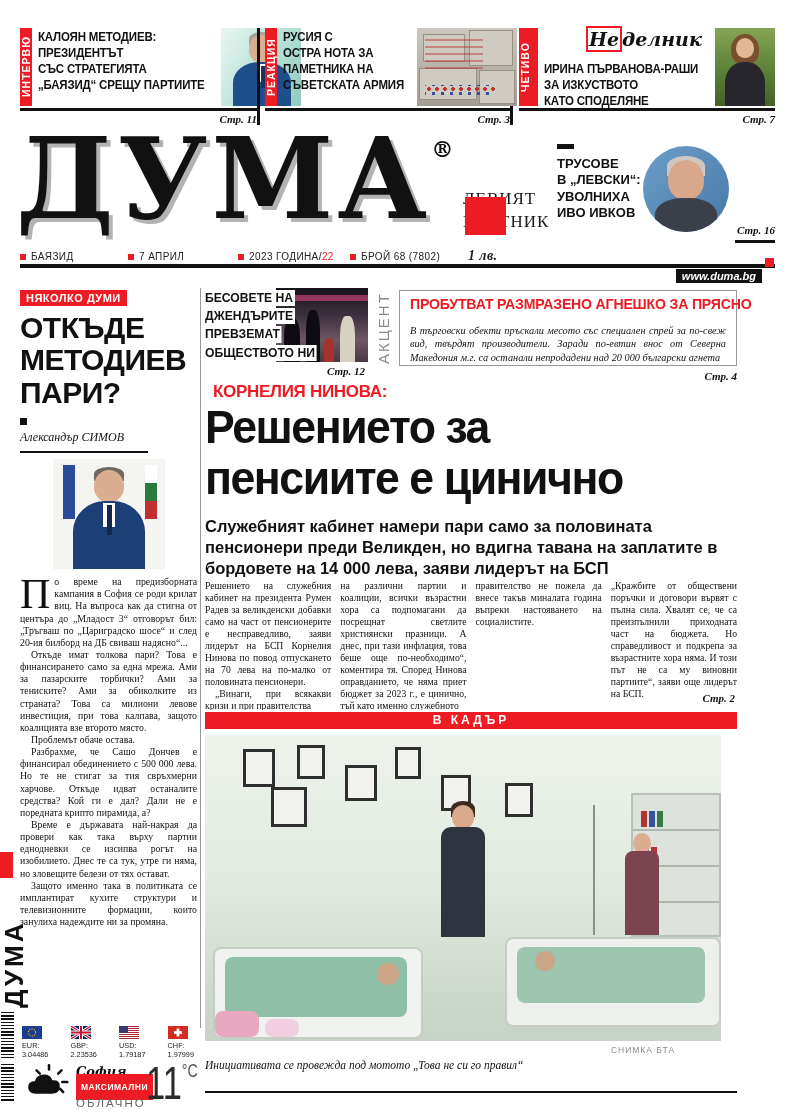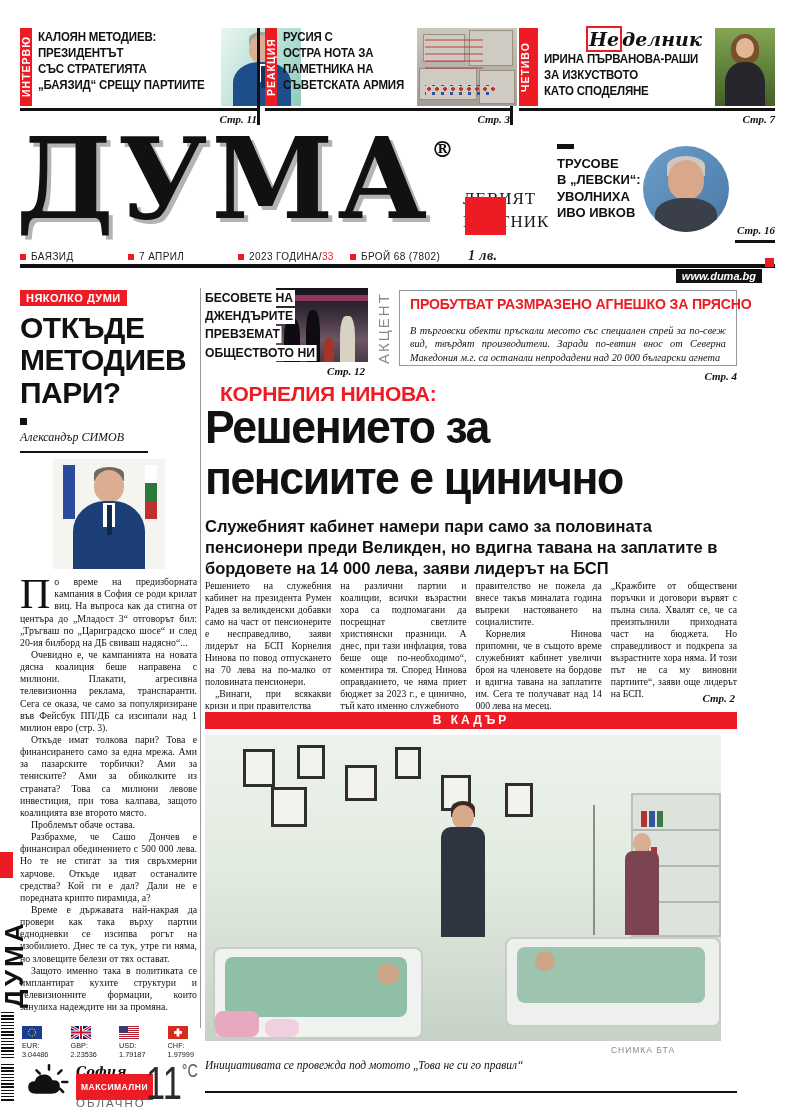--- a/index.html
+++ b/index.html
@@ -16,21 +16,21 @@
   .teaser.t3{width:265px;padding-left:6px;}
   .t-row{display:flex;height:78px;align-items:stretch;}
   .t-tag{width:19px;background:#ed1c24;color:#fff;font-weight:bold;font-size:10.5px;letter-spacing:1px;
          writing-mode:vertical-rl;transform:rotate(180deg);text-align:center;}
   .t-body{flex:1;padding:2px 2px 0 6px;}
   .t-title span{display:block;font-weight:bold;font-size:12.5px;line-height:1.27;letter-spacing:-.2px;}
   .t-title{transform:scaleX(.92);transform-origin:0 0;white-space:nowrap;}
   .t-photo{flex:0 0 auto;height:78px;position:relative;overflow:hidden;}
   .t-rule{height:3px;background:#111;margin-top:2px;}
   .t-page{margin-top:2px;}
-  .nedelnik{font-family:"DejaVu Serif",serif;font-style:italic;font-weight:bold;font-size:19px;line-height:1;margin:0 0 3px 0;padding-left:42px;}
+  .nedelnik{font-family:"DejaVu Serif",serif;font-style:italic;font-weight:bold;font-size:19px;line-height:1;margin:0 0 13px 0;padding-left:42px;}
   .nedelnik .ned-box{border:2px solid #ed1c24;padding:0 1px;}
 
   
   .logo{position:absolute;left:16px;top:122px;font-family:"DejaVu Serif",serif;font-weight:bold;
         font-size:108px;line-height:1;letter-spacing:4px;color:#111;text-shadow:4px 4px 0 #b3b3b3;
         transform:scale(1.02,1.04);transform-origin:0 0;white-space:nowrap;}
   .logo sup{font-size:22px;text-shadow:none;vertical-align:58px;letter-spacing:0;}
   .tagline{position:absolute;left:463px;top:140px;font-family:"Liberation Serif",serif;font-size:17px;
            letter-spacing:1px;line-height:1.35;color:#1a1a1a;margin-top:48px;}
   .redsquare{position:absolute;left:465px;top:197px;width:41px;height:38px;background:#ed1c24;}
@@ -104,21 +104,21 @@
   .akcent{position:absolute;left:170px;top:0;height:76px;color:#8a8a8a;font-size:15px;letter-spacing:2px;
           writing-mode:vertical-rl;transform:rotate(180deg);}
   .abox{position:absolute;left:194px;top:2px;width:338px;height:76px;border:1.5px solid #999;
         box-sizing:border-box;padding:4px 10px 0 10px;}
   .abox-title{color:#ed1c24;font-weight:bold;font-size:15px;letter-spacing:-.2px;transform:scaleX(.94);
               transform-origin:0 0;white-space:nowrap;}
   .abox-text{margin-top:12px;font-family:"Liberation Serif",serif;font-style:italic;font-size:10.3px;
              line-height:1.3;text-align:justify;}
   .abox-page{position:absolute;right:0;top:82px;width:80px;text-align:right;}
 
-  .kicker{position:absolute;left:15px;top:94px;color:#ed1c24;font-weight:bold;font-size:21px;letter-spacing:-.3px;}
+  .kicker{position:absolute;left:8px;top:94px;color:#ed1c24;font-weight:bold;font-size:17px;letter-spacing:-.3px;}
   .headline{position:absolute;left:0;top:114px;font-weight:800;font-size:46px;line-height:1.1;
             letter-spacing:-1.5px;transform:scaleX(.97);transform-origin:0 0;white-space:nowrap;}
   .headline span{display:block;}
   .subhead{position:absolute;left:0;top:228px;width:530px;font-weight:bold;font-size:16.5px;line-height:1.27;}
 
   .cols{position:absolute;left:0;top:292px;width:532px;height:130px;display:flex;gap:9px;overflow:hidden;}
   .col{flex:1;font-family:"Liberation Serif",serif;font-size:9.7px;line-height:1.24;text-align:justify;}
   .col p{margin:0;text-indent:10px;}
   .col p.first{text-indent:0;}
   .str2{position:absolute;right:2px;top:404px;width:80px;}
@@ -250,21 +250,21 @@
     <div class="hair" style="left:24px;top:10px;width:38px;height:20px;background:#cfc8c0"></div>
     <div class="head" style="left:25px;top:14px;width:36px;height:40px;background:#d9a88a"></div>
     <div class="suit" style="left:12px;top:52px;width:62px;height:36px;background:#3a3f4a"></div>
   </div>
   <div class="mh-page pageref">Стр. 16</div>
   <div class="mh-line"></div>
 
   <div class="datebar">
     <div class="item" style="left:0"><span class="rs"></span><span>БАЯЗИД</span></div>
     <div class="item" style="left:108px"><span class="rs"></span><span>7 АПРИЛ</span></div>
-    <div class="item" style="left:218px"><span class="rs"></span><span>2023 ГОДИНА/</span><span class="d-year-num">33</span></div>
+    <div class="item" style="left:218px"><span class="rs"></span><span>2023 ГОДИНА/</span><span class="d-year-num">22</span></div>
     <div class="item" style="left:330px"><span class="rs"></span><span>БРОЙ 68 (7802)</span></div>
     <div class="price">1 лв.</div>
   </div>
   <div class="date-rule"></div>
   <div class="sitebox">www.duma.bg</div>
   <div class="site-sq"></div>
 
   <div class="leftcol">
     <div class="lc-label">НЯКОЛКО ДУМИ</div>
     <div class="lc-title">
@@ -279,21 +279,20 @@
       <div style="position:absolute;right:8px;top:6px;width:12px;height:54px;background:linear-gradient(180deg,#fff 33%,#2a7a3a 33% 66%,#c03030 66%)"></div>
       <div style="position:absolute;left:10px;top:6px;width:12px;height:54px;background:#2a4d9b"></div>
       <div class="hair" style="left:41px;top:8px;width:30px;height:14px;background:#6e6a63"></div>
       <div class="head" style="left:41px;top:11px;width:30px;height:32px"></div>
       <div class="suit" style="left:20px;top:42px;width:72px;height:68px;background:#1c3f77"></div>
       <div class="shirt" style="left:50px;top:44px;width:12px;height:24px"></div>
       <div class="tie" style="left:54px;top:46px;width:5px;height:30px;background:#10284d"></div>
     </div>
     <div class="lc-text">
       <p class="first"><span class="dropcap">П</span><span>о време на предизборната кампания в София се роди крилат виц. На въпроса как да стигна от центъра до „Младост 3“ отговорът бил: „Тръгваш по „Цариградско шосе“ и след 20-ия билборд на ДБ свиваш надясно“...</span></p>
-      <p>Очевидно е, че кампанията на новата дясна коалиция беше направена с милиони. Плакати, агресивна телевизионна реклама, транспаранти. Сега се оказа, че само за популяризиране във Фейсбук ПП/ДБ са изсипали над 1 милион евро (стр. 3).</p>
       <p>Откъде имат толкова пари? Това е финансирането само за една мрежа. Ами за пазарските торбички? Ами за тениските? Ами за обиколките из страната? Това са милиони левове инвестиция, при това калпава, защото коалицията взе второто място.</p>
       <p>Проблемът обаче остава.</p>
       <p>Разбрахме, че Сашо Дончев е финансирал обединението с 500 000 лева. Но те не стигат за тия свръхмерни харчове. Откъде идват останалите средства? Кой ги е дал? Дали не е поредната крипто пирамида, а?</p>
       <p>Време е държавата най-накрая да провери как така върху партии еднодневки се изсипва рогът на изобилието. Днес те са тук, утре ги няма, но зловещите белези от тях остават.</p>
       <p>Защото именно така в политиката се имплантират кухите структури и телевизионните формации, които занулиха надеждите ни за промяна.</p>
     </div>
   </div>
 
   <div class="rates">
     <div class="rate">
@@ -406,21 +405,20 @@
     <div class="cols">
       <div class="col">
         <p class="first">Решението на служебния кабинет на президента Румен Радев за великденски добавки само на част от пенсионерите е несправедливо, заяви лидерът на БСП Корнелия Нинова по повод отпускането на 70 лева на по-малко от половината пенсионери.</p>
         <p>„Винаги, при всякакви кризи и при правителства</p>
       </div>
       <div class="col">
         <p class="first">на различни партии и коалиции, всички възрастни хора са подпомагани да посрещнат светлите християнски празници. А днес, при тази инфлация, това беше още по-необходимо“, коментира тя. Според Нинова оправданието, че няма приет бюджет за 2023 г., е цинично, тъй като именно служебното</p>
       </div>
       <div class="col">
         <p class="first">правителство не пожела да внесе такъв миналата година въпреки настояването на социалистите.</p>
-        <p>Корнелия Нинова припомни, че в същото време служебният кабинет увеличи броя на членовете на бордове и вдигна тавана на заплатите им. Сега те получават над 14 000 лева на месец.</p>
       </div>
       <div class="col">
         <p class="first">„Кражбите от обществени поръчки и договори вървят с пълна сила. Хвалят се, че са преизпълнили приходната част на бюджета. Но справедливост и подкрепа за възрастните хора няма. И този път не са му виновни партиите“, заяви още лидерът на БСП.</p>
       </div>
     </div>
     <div class="str2 pageref">Стр. 2</div>
 
     <div class="banner">В КАДЪР</div>
 
     <div class="photo-main">

